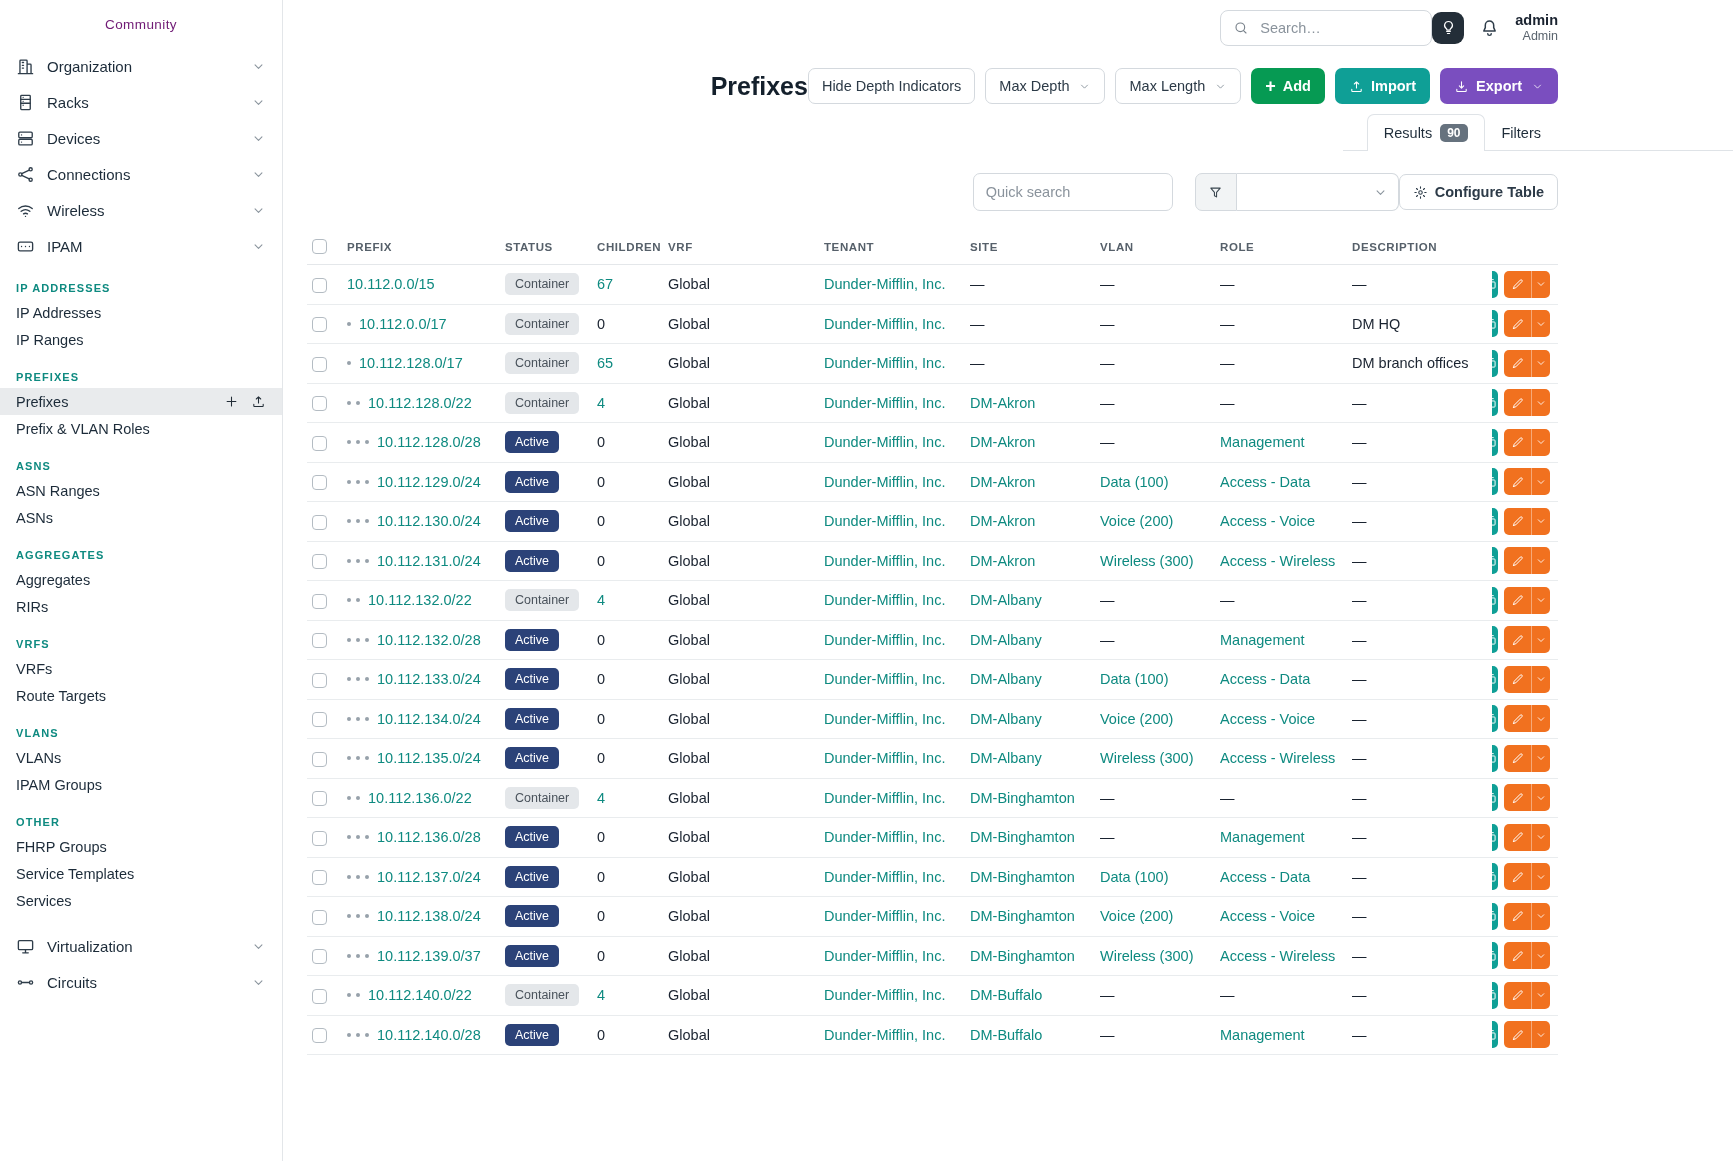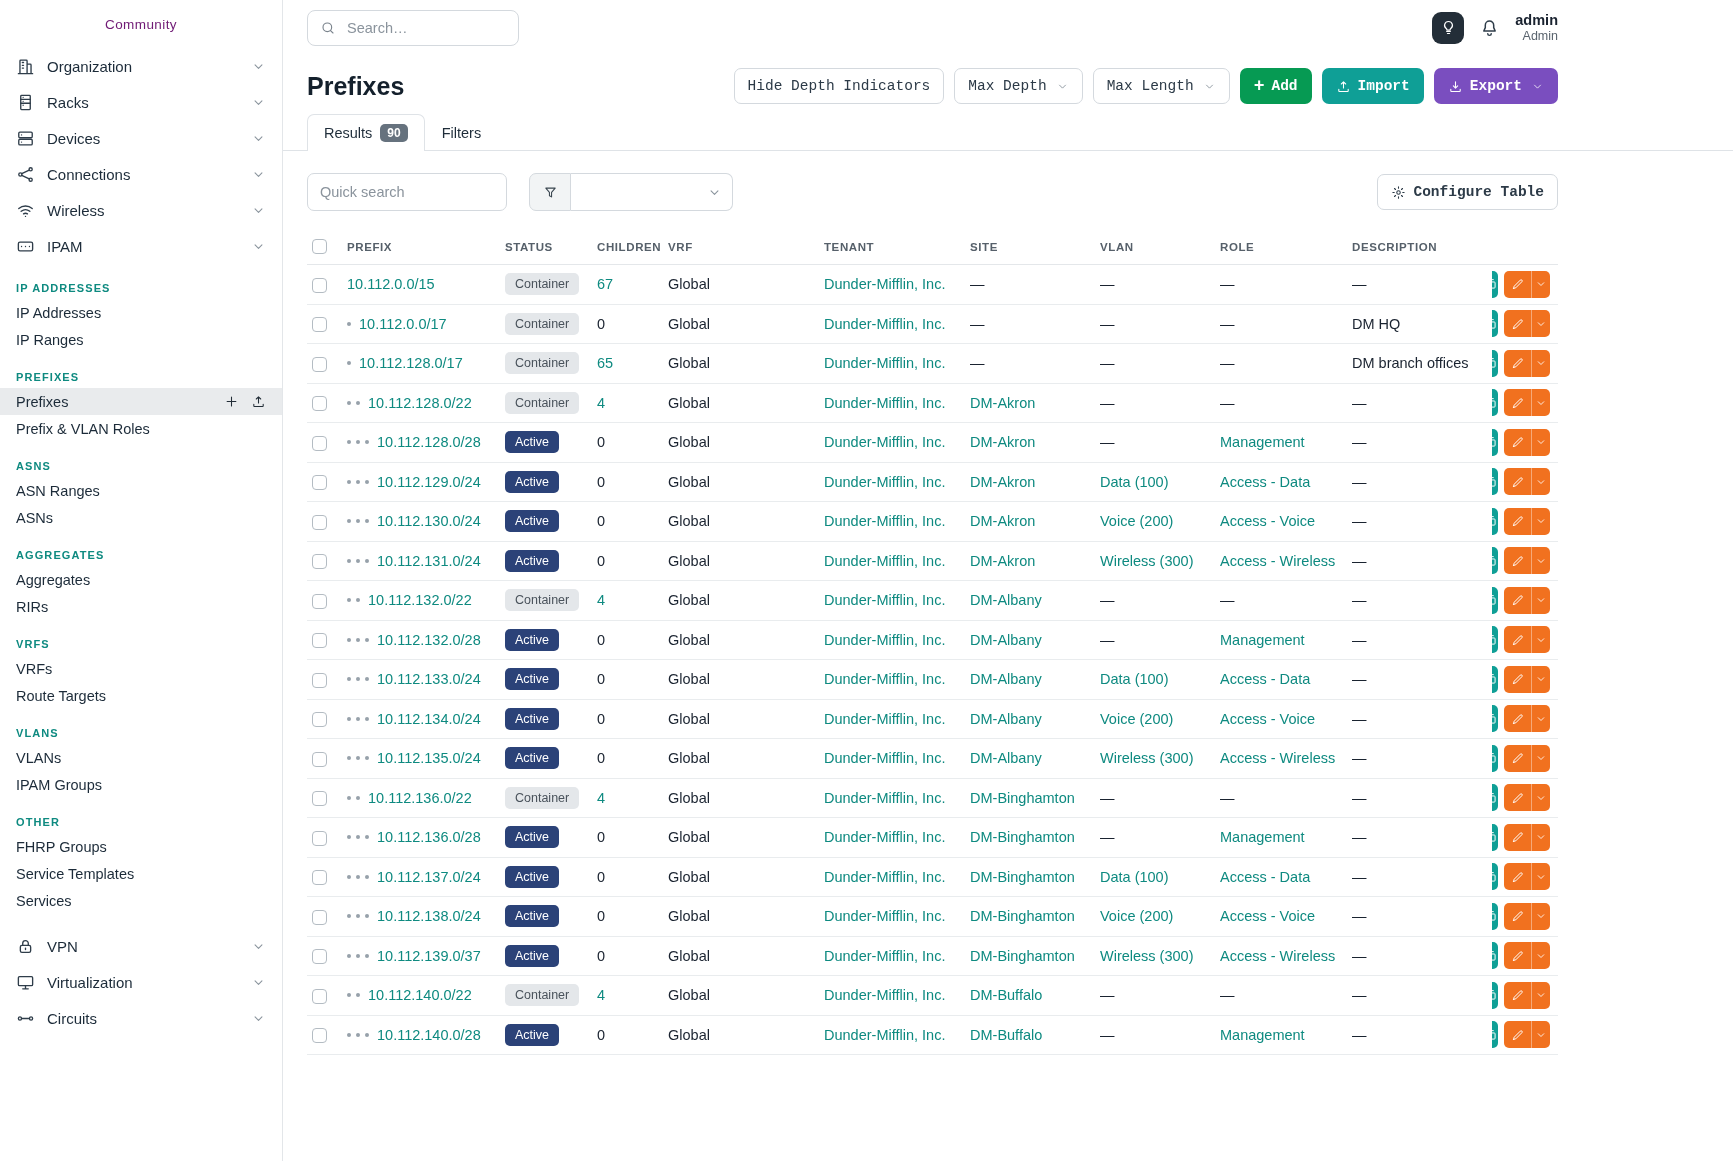--- a/index.html
+++ b/index.html
@@ -26,41 +26,41 @@
   .chev svg{width:15px;height:15px;}
   .nav-section-header{margin-top:13px;padding:0 16px;font-size:11px;font-weight:700;letter-spacing:1.1px;color:var(--link-teal);height:22px;display:flex;align-items:center;text-transform:uppercase;}
   .nav-sub{display:flex;align-items:center;height:27px;padding:0 16px;font-size:14.5px;color:#1c2b39;cursor:pointer;}
   .nav-sub.active{background:#e9ebed;}
   .sub-actions{margin-left:auto;display:flex;gap:12px;color:#222d37;align-items:center;}
   .sub-action{display:flex;cursor:pointer;}
   .sub-action svg{width:15px;height:15px;}
   .nav-bottom{margin-top:14px;}
 
   
-  .main{flex:1;display:flex;flex-direction:column;overflow:hidden;}
+  .main{flex:1;display:flex;flex-direction:column;overflow:hidden;align-items:flex-end;}
   .pad{padding-left:24px;padding-right:175px;}
 
   .topbar{display:flex;align-items:center;height:56px;}
   .search-box{display:flex;align-items:center;gap:9px;width:212px;height:36px;border:1px solid #d4d9de;border-radius:8px;padding:0 12px;color:#7a838c;background:#fff;}
   .search-box svg{width:16px;height:16px;}
   .search-box input{border:none;outline:none;font-size:14.5px;width:100%;color:var(--text);background:transparent;font-family:inherit;}
   .search-box input::placeholder{color:#8a939c;}
   .topbar-right{margin-left:auto;display:flex;align-items:center;gap:15px;}
   .theme-btn{width:32px;height:32px;border-radius:9px;background:#232e38;color:#fff;border:none;display:flex;align-items:center;justify-content:center;cursor:pointer;}
   .theme-btn svg{width:17px;height:17px;}
   .bell-btn{background:none;border:none;color:#2f3d4a;display:flex;cursor:pointer;padding:0;}
   .bell-btn svg{width:21px;height:21px;}
   .user{text-align:right;line-height:1.2;cursor:pointer;}
   .user-name{font-weight:700;font-size:14.5px;}
   .user-role{font-size:12.5px;color:#5a646e;}
 
   .page-head{display:flex;align-items:center;margin-top:8px;height:44px;}
   .page-title{font-size:25px;margin:0;font-weight:700;color:#14202c;}
   .page-actions{margin-left:auto;display:flex;gap:10px;align-items:center;}
-  .btn{height:36px;display:inline-flex;align-items:center;gap:7px;padding:0 13px;border-radius:7px;font-size:14.5px;border:1px solid transparent;cursor:pointer;background:#fff;font-family:Liberation Mono, monospace;white-space:nowrap;color:var(--text);}
+  .btn{height:36px;display:inline-flex;align-items:center;gap:7px;padding:0 13px;border-radius:7px;font-size:14.5px;border:1px solid transparent;cursor:pointer;background:#fff;font-family:Liberation Sans, sans-serif;white-space:nowrap;color:var(--text);}
   .btn svg{width:15px;height:15px;}
   .btn.outline{border-color:#d4d9de;color:#2c3a47;}
   .btn .chev{margin-left:2px;}
   .btn .chev svg{width:13px;height:13px;}
   .btn.solid{color:#fff;font-weight:600;}
   .btn.solid .chev{color:rgba(255,255,255,.85);}
   .btn.green{background:var(--add-green);}
   .btn.teal{background:var(--import-teal);}
   .btn.purple{background:var(--export-purple);}
   .plus-glyph{font-size:18px;font-weight:600;line-height:1;}
@@ -254,34 +254,20 @@
         <div class="nav-sub">
           <span>FHRP Groups</span>
         </div>
         <div class="nav-sub">
           <span>Service Templates</span>
         </div>
         <div class="nav-sub">
           <span>Services</span>
         </div>
         <div class="nav-bottom">
-          <div class="nav-item">
-            <span class="nav-icon">
-              <svg xmlns="http://www.w3.org/2000/svg" viewBox="0 0 24 24" fill="none" stroke="currentColor" stroke-width="1.7" stroke-linecap="round" stroke-linejoin="round">
-                <rect x="5.5" y="10.5" width="13" height="9" rx="2"></rect>
-                <path d="M8.5 10.5V8a3.5 3.5 0 0 1 7 0v2.5M12 14v1.8"></path>
-              </svg>
-            </span>
-            <span class="nav-label">VPN</span>
-            <span class="chev">
-              <svg xmlns="http://www.w3.org/2000/svg" viewBox="0 0 24 24" fill="none" stroke="currentColor" stroke-width="1.7" stroke-linecap="round" stroke-linejoin="round">
-                <path d="M6.5 9.5 12 15l5.5-5.5"></path>
-              </svg>
-            </span>
-          </div>
           <div class="nav-item">
             <span class="nav-icon">
               <svg xmlns="http://www.w3.org/2000/svg" viewBox="0 0 24 24" fill="none" stroke="currentColor" stroke-width="1.7" stroke-linecap="round" stroke-linejoin="round">
                 <rect x="3" y="4.5" width="18" height="11.5" rx="1.5"></rect>
                 <path d="M8.5 20h7M12 16v4"></path>
               </svg>
             </span>
             <span class="nav-label">Virtualization</span>
             <span class="chev">
               <svg xmlns="http://www.w3.org/2000/svg" viewBox="0 0 24 24" fill="none" stroke="currentColor" stroke-width="1.7" stroke-linecap="round" stroke-linejoin="round">

